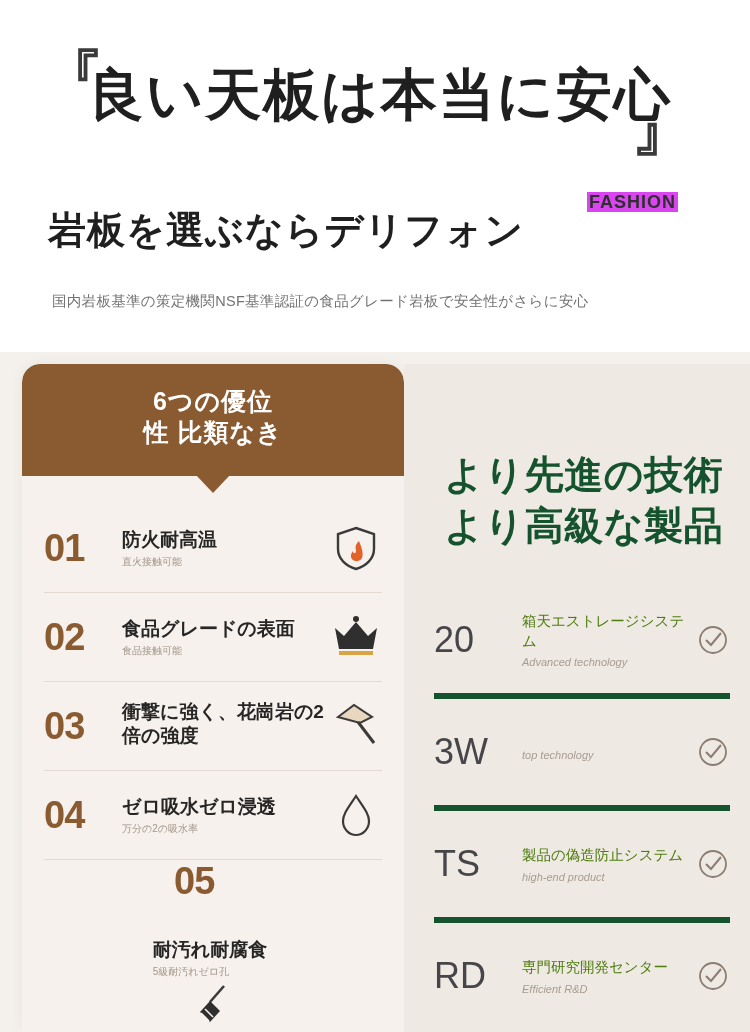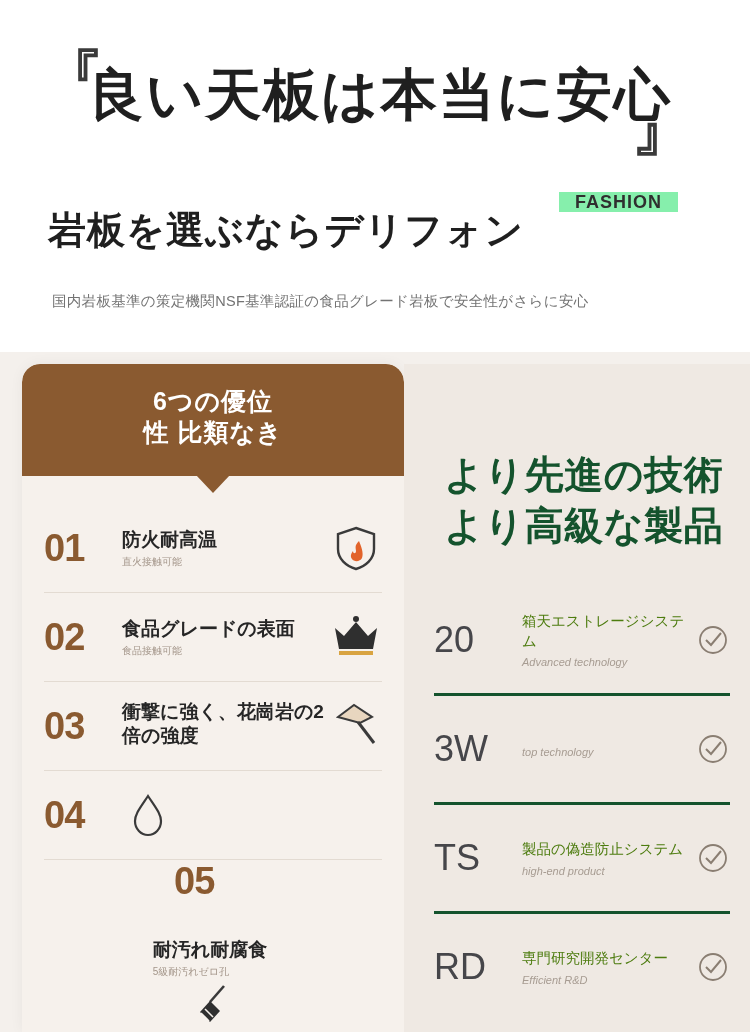--- a/index.html
+++ b/index.html
@@ -57,22 +57,22 @@
   .fashion-tag {
     position: absolute;
     right: 72px;
     top: 192px;
     font-size: 18px;
     font-weight: 700;
     letter-spacing: 1px;
     color: #2f2f2f;
   }
   .fashion-tag .hl {
-    background: #86efac;
-    padding: 0 16px;
+    background: #d946ef;
+    padding: 0 2px;
   }
   .lead-text {
     position: absolute;
     left: 52px;
     top: 292px;
     font-size: 14.5px;
     color: #737373;
     letter-spacing: 0.3px;
     white-space: nowrap;
   }
@@ -196,21 +196,21 @@
     letter-spacing: 0.5px;
   }
   .tech-list {
     margin-top: 36px;
     padding: 0 20px 0 30px;
   }
   .tech-row {
     display: flex;
     align-items: center;
     height: 106px;
-    border-bottom: 3px solid #14532d;
+    border-bottom: 6px solid #14532d;
   }
   .tech-row:last-child { border-bottom: none; }
   .t-code {
     flex: 0 0 88px;
     font-size: 36px;
     color: #46464a;
     font-weight: 400;
     letter-spacing: 0px;
     font-family: "Liberation Sans", sans-serif;
   }
@@ -296,20 +296,24 @@
         <div class="f-icon">
           <svg width="48" height="46" viewBox="0 0 48 46">
             <path d="M6 14 L22 2 L40 14 L28 20 Z" fill="#e8d6bf" stroke="#3a3a3a" stroke-width="2"></path>
             <path d="M26 19 L42 40" stroke="#3a3a3a" stroke-width="3" fill="none"></path>
           </svg>
         </div>
       </div>
 
       <div class="feature-row">
         <div class="f-num">04</div>
+        <div class="f-text">
+          <div class="f-title">ゼロ吸水ゼロ浸透</div>
+          <div class="f-desc">万分の2の吸水率</div>
+        </div>
         <div class="f-icon">
           <svg width="36" height="46" viewBox="0 0 36 46">
             <path d="M18 4 C26 16 31 22 31 29 C31 37 25 43 18 43 C11 43 5 37 5 29 C5 22 10 16 18 4 Z" fill="none" stroke="#3a3a3a" stroke-width="2.2"></path>
           </svg>
         </div>
       </div>
 
       <div class="feature-row">
         <div class="f-num">05</div>
         <div class="f-text">

